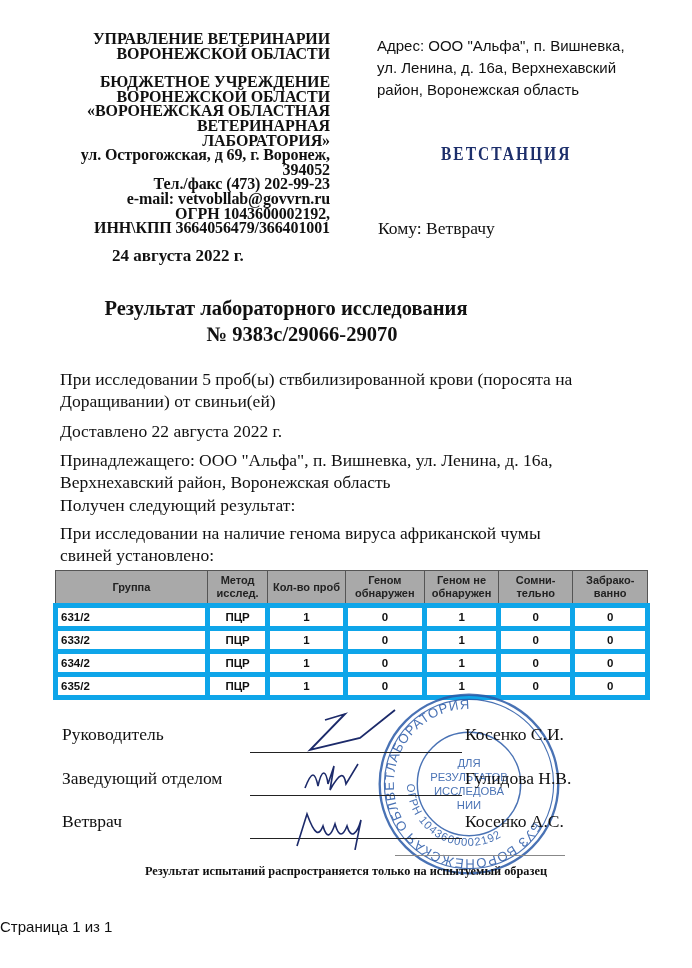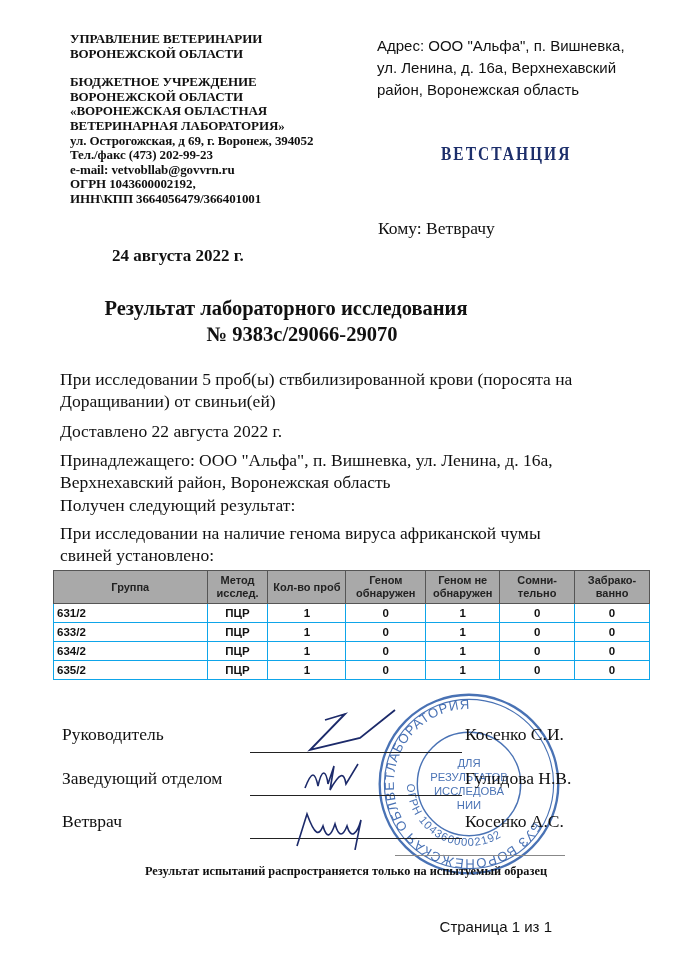--- a/index.html
+++ b/index.html
@@ -1,34 +1,34 @@
 <!DOCTYPE html>
 <html><head>
 <meta charset="utf-8">
 <style>
   html, body { margin:0; padding:0; background:#ffffff; }
   body { width:692px; height:968px; position:relative; overflow:hidden; color:#111; font-family:"Liberation Serif", serif; }
   .abs { position:absolute; }
-  .org { left:70px; top:32px; width:260px; text-align:left; font-family:"Liberation Serif", serif; font-size:13px; line-height:14.6px; font-weight:bold; letter-spacing:-0.1px; }
+  .org { left:70px; top:32px; width:260px; text-align:right; font-family:"Liberation Serif", serif; font-size:16px; line-height:14.6px; font-weight:bold; letter-spacing:-0.1px; }
   .org .gap { height:14px; }
   .addr { left:377px; top:35px; width:290px; font-family:"Liberation Sans", sans-serif; font-size:15px; line-height:22px; color:#111; }
   .vet { left:441px; top:145px; font-family:"Liberation Serif", serif; font-weight:bold; font-size:15.5px; letter-spacing:2px; color:#1d2f6b; transform:scaleY(1.15); }
   .to { left:378px; top:218px; font-size:17.5px; }
   .date { left:112px; top:246px; font-size:17px; font-weight:bold; }
   .title { left:0; width:572px; text-align:center; font-weight:bold; font-size:20.5px; line-height:25px; }
   .para { left:60px; width:600px; font-size:17.5px; line-height:22px; }
   table.res { position:absolute; left:53px; top:570px; width:597px; border-collapse:collapse; font-family:"Liberation Sans", sans-serif; font-size:11.5px; font-weight:bold; }
   table.res th { background:#a9a9a9; color:#222; font-weight:bold; font-size:11px; line-height:13px; border:1px solid #555; padding:2px 2px; height:28px; text-align:center; }
-  table.res td { border:1px solid #0ea5e9; height:18px; padding:0 3px; text-align:center; }
+  table.res td { border:5px solid #0ea5e9; height:18px; padding:0 3px; text-align:center; }
   table.res td.grp { text-align:left; }
   .sig-label { left:62px; font-size:17.5px; }
   .sig-line { height:1px; background:#222; }
   .sig-name { left:465px; font-size:17.5px; }
   .disclaimer { left:0; width:692px; text-align:center; top:864px; font-size:12.3px; font-weight:bold; }
-  .pager { left:0; width:552px; text-align:right; top:918px; font-family:"Liberation Sans", sans-serif; font-size:15px; }
+  .pager { left:0; width:552px; text-align:left; top:918px; font-family:"Liberation Sans", sans-serif; font-size:15px; }
   .stamp { left:375px; top:690px; width:188px; height:188px; }
   .sig { position:absolute; }
 </style>
 </head>
 <body>
 
 <div class="abs org">
   <div>УПРАВЛЕНИЕ ВЕТЕРИНАРИИ</div>
   <div>ВОРОНЕЖСКОЙ ОБЛАСТИ</div>
   <div class="gap"></div>

